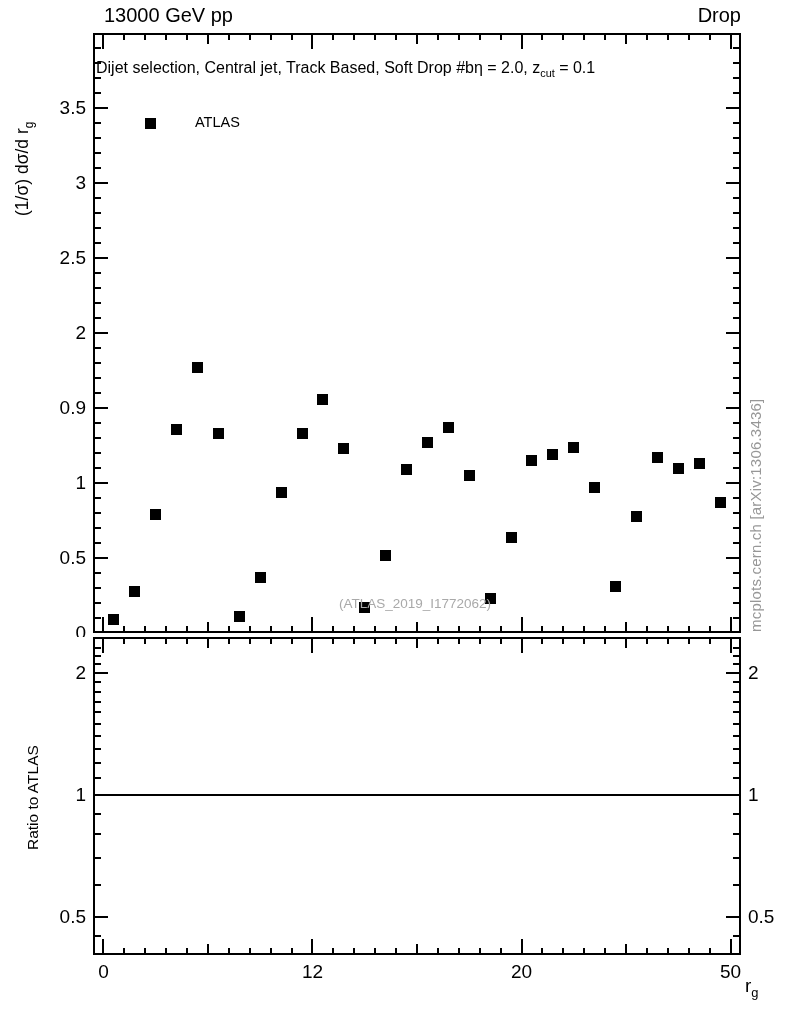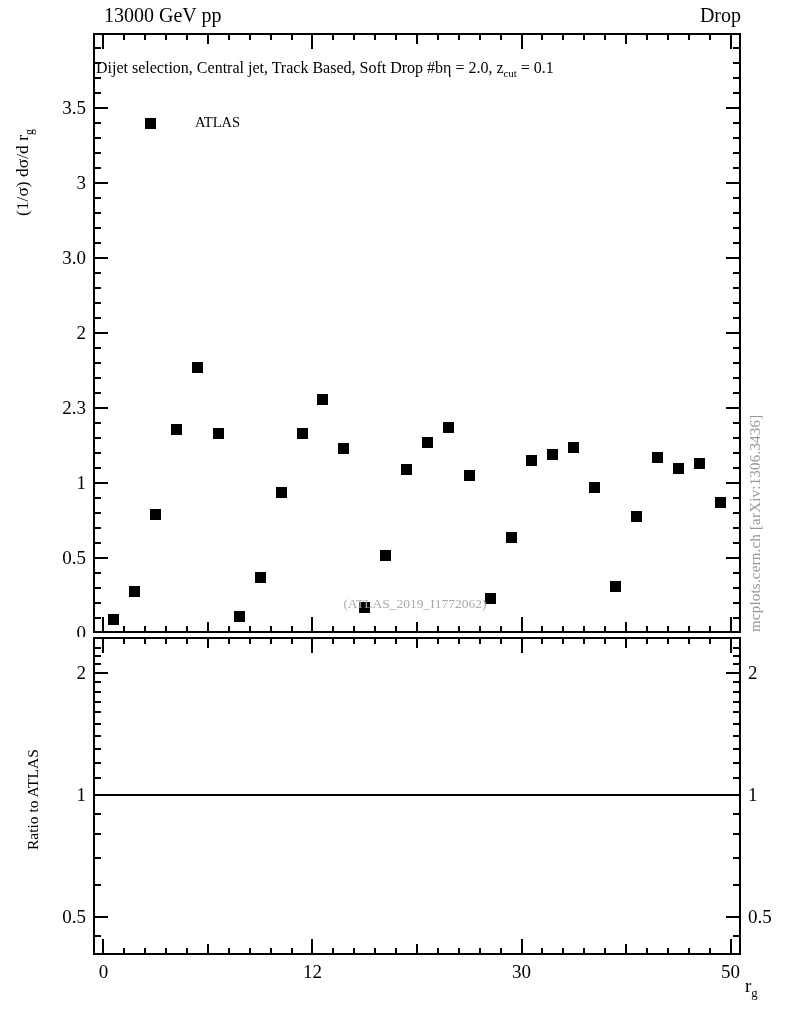--- a/index.html
+++ b/index.html
@@ -1,17 +1,17 @@
 <!DOCTYPE html>
 <html><head>
 <meta charset="utf-8">
 <style>
   html,body{margin:0;padding:0;background:#fff;}
   #canvas{position:relative;width:786px;height:1024px;background:#ffffff;overflow:hidden;
-          font-family:Liberation Serif, serif;color:#000;}
+          font-family:Liberation Sans, sans-serif;color:#000;}
   .abs{position:absolute;}
   .rot{transform-origin:0 0;transform:rotate(-90deg);white-space:nowrap;}
   .sub{font-size:68%;vertical-align:-0.38em;}
   .frame{position:absolute;border:2px solid #000;box-sizing:border-box;background:transparent;}
   .ylab{position:absolute;width:70px;text-align:right;font-size:19px;line-height:26px;}
   .ylabR{position:absolute;width:60px;text-align:left;font-size:19px;line-height:26px;}
   .xlab{position:absolute;width:60px;text-align:center;font-size:19px;line-height:24px;}
   .pt{position:absolute;width:11px;height:11px;background:#000;}
   #beam{left:104px;top:4px;font-size:20px;}
   #jets{left:640px;top:4px;width:101px;text-align:right;font-size:20px;}
@@ -125,23 +125,23 @@
     <div style="left: 95px; top: 92px; width: 6px; height: 2px; background: rgb(0, 0, 0); position: absolute; z-index: 1;"></div>
     <div style="left: 733px; top: 92px; width: 6px; height: 2px; background: rgb(0, 0, 0); position: absolute; z-index: 1;"></div>
     <div style="left: 95px; top: 77px; width: 6px; height: 2px; background: rgb(0, 0, 0); position: absolute; z-index: 1;"></div>
     <div style="left: 733px; top: 77px; width: 6px; height: 2px; background: rgb(0, 0, 0); position: absolute; z-index: 1;"></div>
     <div style="left: 95px; top: 62px; width: 6px; height: 2px; background: rgb(0, 0, 0); position: absolute; z-index: 1;"></div>
     <div style="left: 733px; top: 62px; width: 6px; height: 2px; background: rgb(0, 0, 0); position: absolute; z-index: 1;"></div>
     <div style="left: 95px; top: 47px; width: 6px; height: 2px; background: rgb(0, 0, 0); position: absolute; z-index: 1;"></div>
     <div style="left: 733px; top: 47px; width: 6px; height: 2px; background: rgb(0, 0, 0); position: absolute; z-index: 1;"></div>
     <div class="ylab" style="left: 16px; top: 95px; position: absolute; z-index: 1; text-align: right;">3.5</div>
     <div class="ylab" style="left: 16px; top: 170px; position: absolute; z-index: 1;">3</div>
-    <div class="ylab" style="left: 16px; top: 245px; position: absolute; z-index: 1;">3.0</div>
+    <div class="ylab" style="left: 16px; top: 245px; position: absolute; z-index: 1;">2.5</div>
     <div class="ylab" style="left: 16px; top: 320px; position: absolute; z-index: 1;">2</div>
-    <div class="ylab" style="left: 16px; top: 395px; position: absolute; z-index: 1;">2.3</div>
+    <div class="ylab" style="left: 16px; top: 395px; position: absolute; z-index: 1;">0.9</div>
     <div class="ylab" style="left: 16px; top: 470px; position: absolute; z-index: 1;">1</div>
     <div class="ylab" style="left: 16px; top: 545px; position: absolute; z-index: 1;">0.5</div>
     <div class="ylab" style="left: 16px; top: 620px; position: absolute; z-index: 1;">0</div>
     <div style="left: 102.452px; top: 617px; width: 2px; height: 14px; background: rgb(0, 0, 0); position: absolute; z-index: 1;"></div>
     <div style="left: 102.452px; top: 35px; width: 2px; height: 14px; background: rgb(0, 0, 0); position: absolute; z-index: 1;"></div>
     <div style="left: 102.452px; top: 639px; width: 2px; height: 14px; background: rgb(0, 0, 0); position: absolute; z-index: 3;"></div>
     <div style="left: 102.452px; top: 939px; width: 2px; height: 14px; background: rgb(0, 0, 0); position: absolute; z-index: 3;"></div>
     <div style="left: 123.355px; top: 626px; width: 2px; height: 5px; background: rgb(0, 0, 0); position: absolute; z-index: 1;"></div>
     <div style="left: 123.355px; top: 35px; width: 2px; height: 5px; background: rgb(0, 0, 0); position: absolute; z-index: 1;"></div>
     <div style="left: 123.355px; top: 639px; width: 2px; height: 5px; background: rgb(0, 0, 0); position: absolute; z-index: 3;"></div>
@@ -303,21 +303,21 @@
     <div style="left: 95px; top: 681.021px; width: 6px; height: 2px; background: rgb(0, 0, 0); position: absolute; z-index: 3;"></div>
     <div style="left: 733px; top: 681.021px; width: 6px; height: 2px; background: rgb(0, 0, 0); position: absolute; z-index: 3;"></div>
     <div style="left: 95px; top: 663.405px; width: 6px; height: 2px; background: rgb(0, 0, 0); position: absolute; z-index: 3;"></div>
     <div style="left: 733px; top: 663.405px; width: 6px; height: 2px; background: rgb(0, 0, 0); position: absolute; z-index: 3;"></div>
     <div style="left: 95px; top: 655.216px; width: 6px; height: 2px; background: rgb(0, 0, 0); position: absolute; z-index: 3;"></div>
     <div style="left: 733px; top: 655.216px; width: 6px; height: 2px; background: rgb(0, 0, 0); position: absolute; z-index: 3;"></div>
     <div style="left: 95px; top: 647.392px; width: 6px; height: 2px; background: rgb(0, 0, 0); position: absolute; z-index: 3;"></div>
     <div style="left: 733px; top: 647.392px; width: 6px; height: 2px; background: rgb(0, 0, 0); position: absolute; z-index: 3;"></div>
     <div class="xlab" style="left: 73.4516px; top: 960px; position: absolute; z-index: 3;">0</div>
     <div class="xlab" style="left: 282.484px; top: 960px; position: absolute; z-index: 3;">12</div>
-    <div class="xlab" style="left: 491.516px; top: 960px; position: absolute; z-index: 3;">30</div>
+    <div class="xlab" style="left: 491.516px; top: 960px; position: absolute; z-index: 3;">20</div>
     <div class="xlab" style="left: 700.548px; top: 960px; position: absolute; z-index: 3;">50</div>
     <div style="left: 95px; top: 794px; width: 644px; height: 2px; background: rgb(0, 0, 0); position: absolute; z-index: 3;"></div>
     <div class=" pt" style="left: 108.403px; top: 614px; background: rgb(0, 0, 0); position: absolute; z-index: 3;"></div>
     <div class=" pt" style="left: 129.306px; top: 585.5px; background: rgb(0, 0, 0); position: absolute; z-index: 3;"></div>
     <div class=" pt" style="left: 150.21px; top: 509px; background: rgb(0, 0, 0); position: absolute; z-index: 3;"></div>
     <div class=" pt" style="left: 171.113px; top: 423.5px; background: rgb(0, 0, 0); position: absolute; z-index: 3;"></div>
     <div class=" pt" style="left: 192.016px; top: 362px; background: rgb(0, 0, 0); position: absolute; z-index: 3;"></div>
     <div class=" pt" style="left: 212.919px; top: 428px; background: rgb(0, 0, 0); position: absolute; z-index: 3;"></div>
     <div class=" pt" style="left: 233.823px; top: 611px; background: rgb(0, 0, 0); position: absolute; z-index: 3;"></div>
     <div class=" pt" style="left: 254.726px; top: 572px; background: rgb(0, 0, 0); position: absolute; z-index: 3;"></div>

